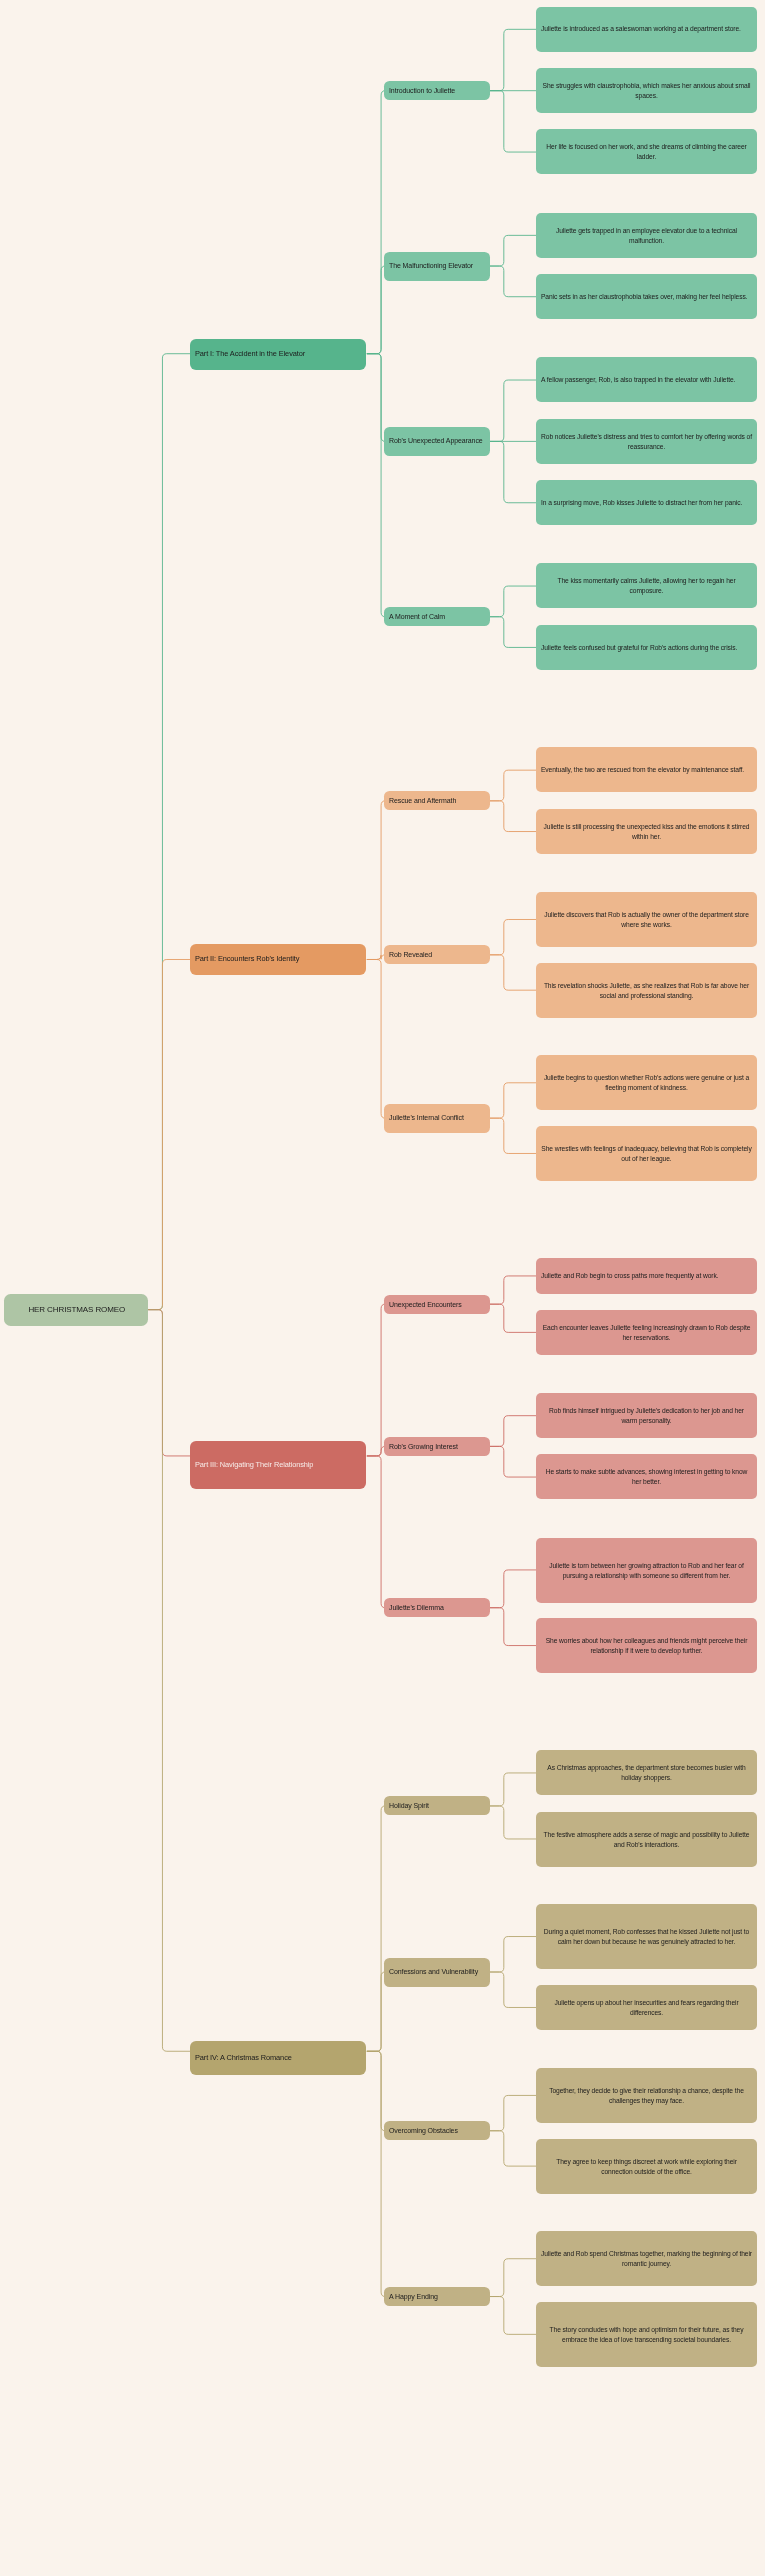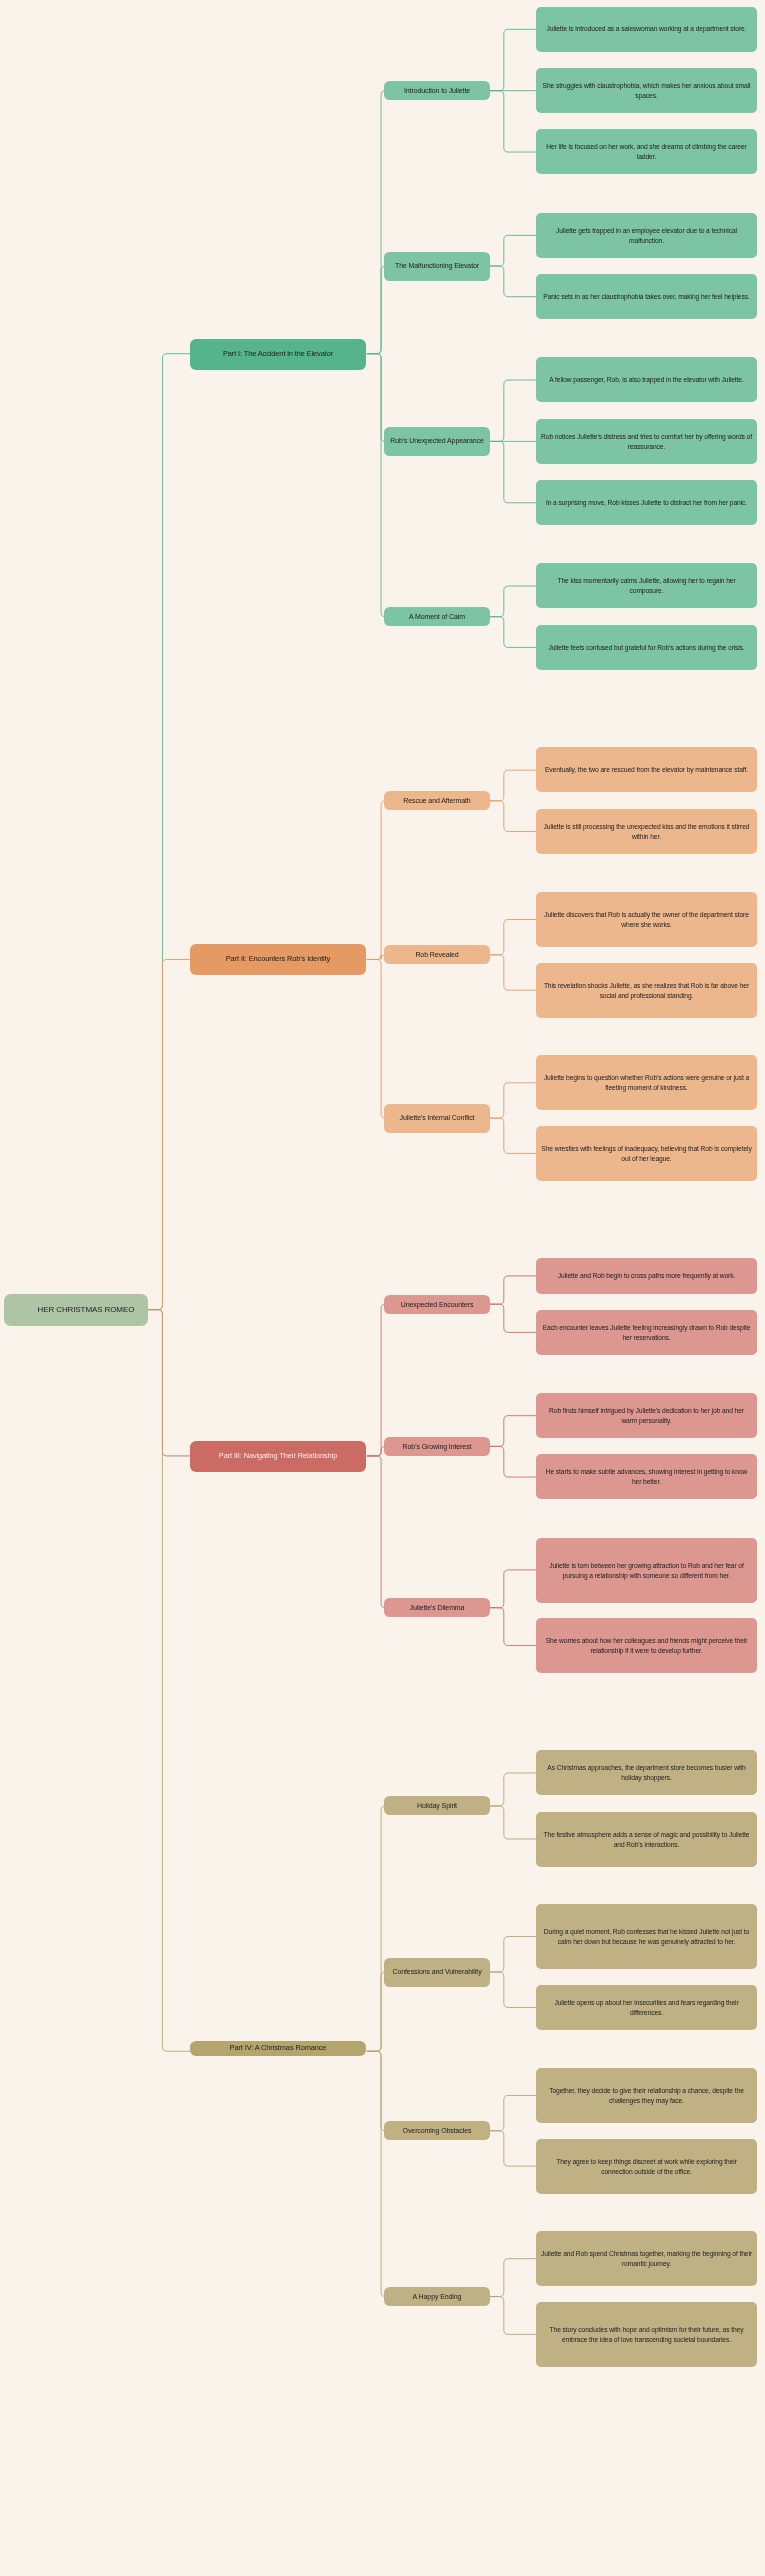--- a/index.html
+++ b/index.html
@@ -14,21 +14,21 @@
     height: 2576px;
     background: #faf3ec;
     overflow: hidden;
   }
   #links { position: absolute; inset: 0; width: 766px; height: 2576px; pointer-events: none; }
 
   .node {
     position: absolute;
     display: flex;
     align-items: center;
-    justify-content: center;
+    justify-content: flex-start;
     text-align: center;
     border-radius: 5.5px;
     color: #1c1c1c;
     line-height: 1.38;
     padding: 3.3px 5px;
     letter-spacing: -0.1px;
   }
 
   
   .n-root {
@@ -208,21 +208,21 @@
       </div>
       <div class="node n-l4 c-red" style="left: 536px; top: 1538px; width: 221px; height: 65px;">
         <span>Juliette is torn between her growing attraction to Rob and her fear of pursuing a relationship with someone so different from her.</span>
       </div>
       <div class="node n-l4 c-red" style="left: 536px; top: 1618px; width: 221px; height: 55px;">
         <span>She worries about how her colleagues and friends might perceive their relationship if it were to develop further.</span>
       </div>
       <div class="node n-l3 c-red" style="left: 384px; top: 1598px; width: 106px; height: 19px;">
         <span>Juliette's Dilemma</span>
       </div>
-      <div class="node n-l2 c-red" style="left: 190px; top: 1441px; width: 176px; height: 31px;">
+      <div class="node n-l2 c-red" style="left: 190px; top: 1441px; width: 176px; height: 48px;">
         <span>Part III: Navigating Their Relationship</span>
       </div>
       <div class="node n-l4 c-gold" style="left: 536px; top: 1750px; width: 221px; height: 45px;">
         <span>As Christmas approaches, the department store becomes busier with holiday shoppers.</span>
       </div>
       <div class="node n-l4 c-gold" style="left: 536px; top: 1812px; width: 221px; height: 55px;">
         <span>The festive atmosphere adds a sense of magic and possibility to Juliette and Rob's interactions.</span>
       </div>
       <div class="node n-l3 c-gold" style="left: 384px; top: 1796px; width: 106px; height: 19px;">
         <span>Holiday Spirit</span>
@@ -247,21 +247,21 @@
       </div>
       <div class="node n-l4 c-gold" style="left: 536px; top: 2231px; width: 221px; height: 55px;">
         <span>Juliette and Rob spend Christmas together, marking the beginning of their romantic journey.</span>
       </div>
       <div class="node n-l4 c-gold" style="left: 536px; top: 2302px; width: 221px; height: 65px;">
         <span>The story concludes with hope and optimism for their future, as they embrace the idea of love transcending societal boundaries.</span>
       </div>
       <div class="node n-l3 c-gold" style="left: 384px; top: 2287px; width: 106px; height: 19px;">
         <span>A Happy Ending</span>
       </div>
-      <div class="node n-l2 c-gold" style="left: 190px; top: 2041px; width: 176px; height: 15px;">
+      <div class="node n-l2 c-gold" style="left: 190px; top: 2041px; width: 176px; height: 34px;">
         <span>Part IV: A Christmas Romance</span>
       </div>
       <div class="node n-root" style="left: 4.4px; top: 1294px; width: 144px; height: 32px; padding-left: 24px;">
         <span>HER CHRISTMAS ROMEO</span>
       </div>
     </div>
 </div>
 
 
 </body></html>

